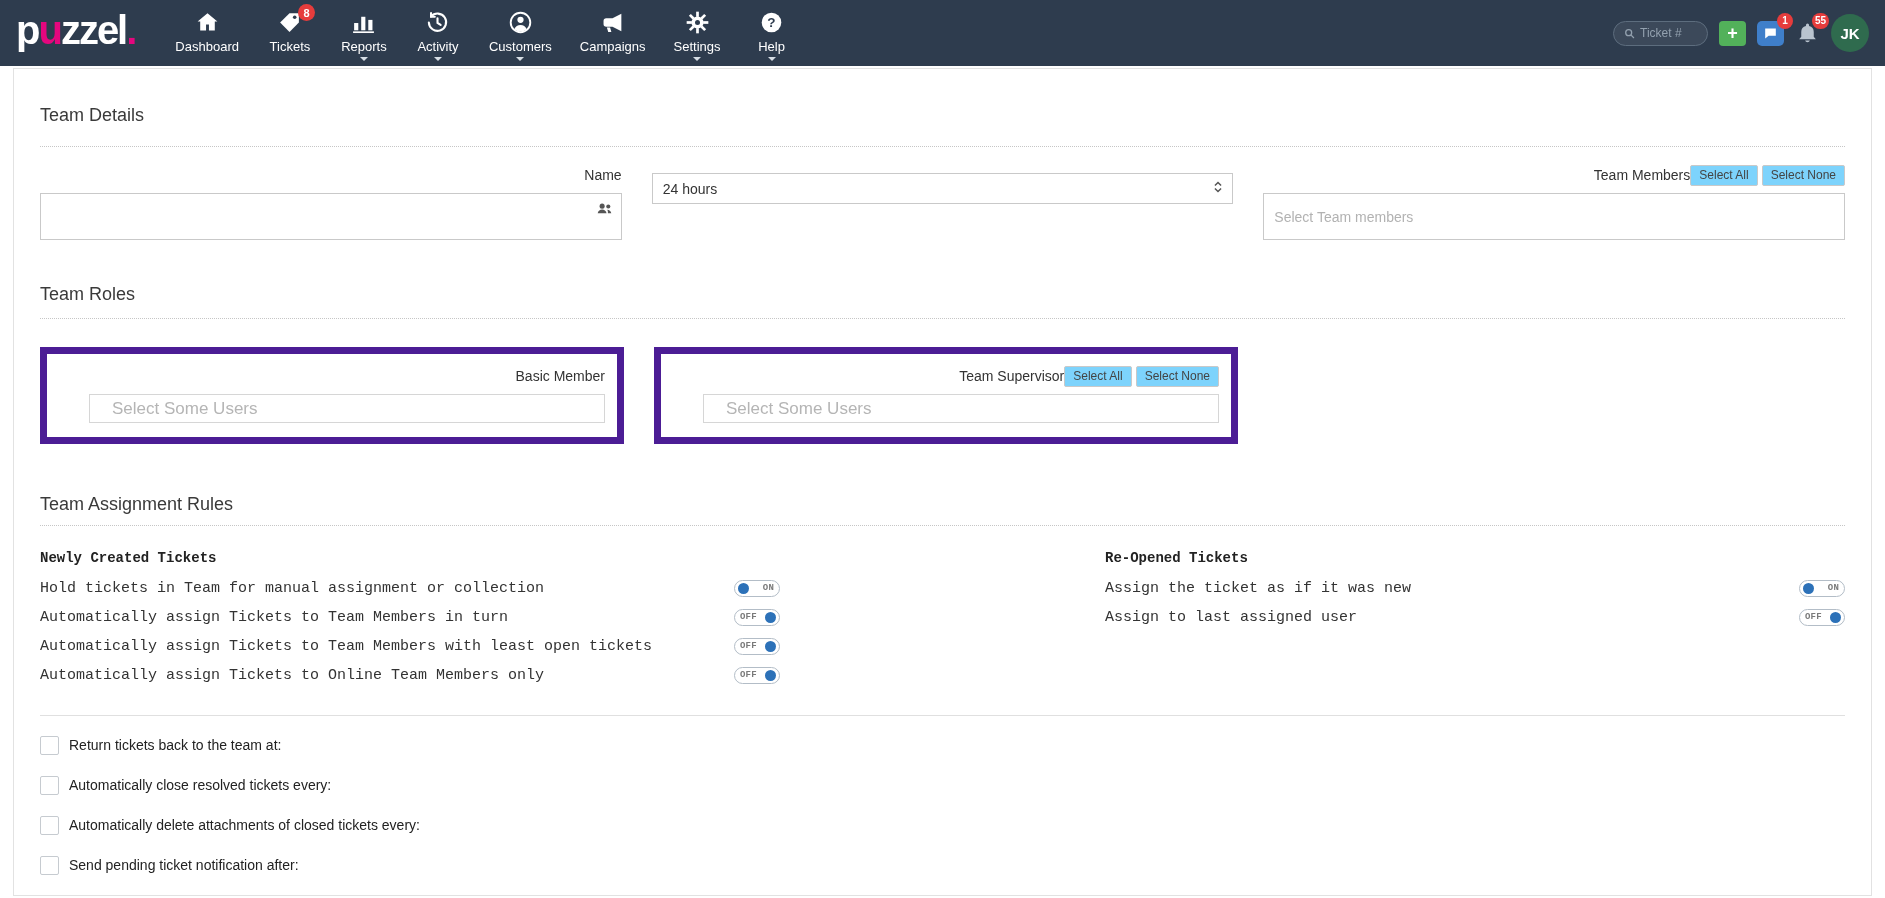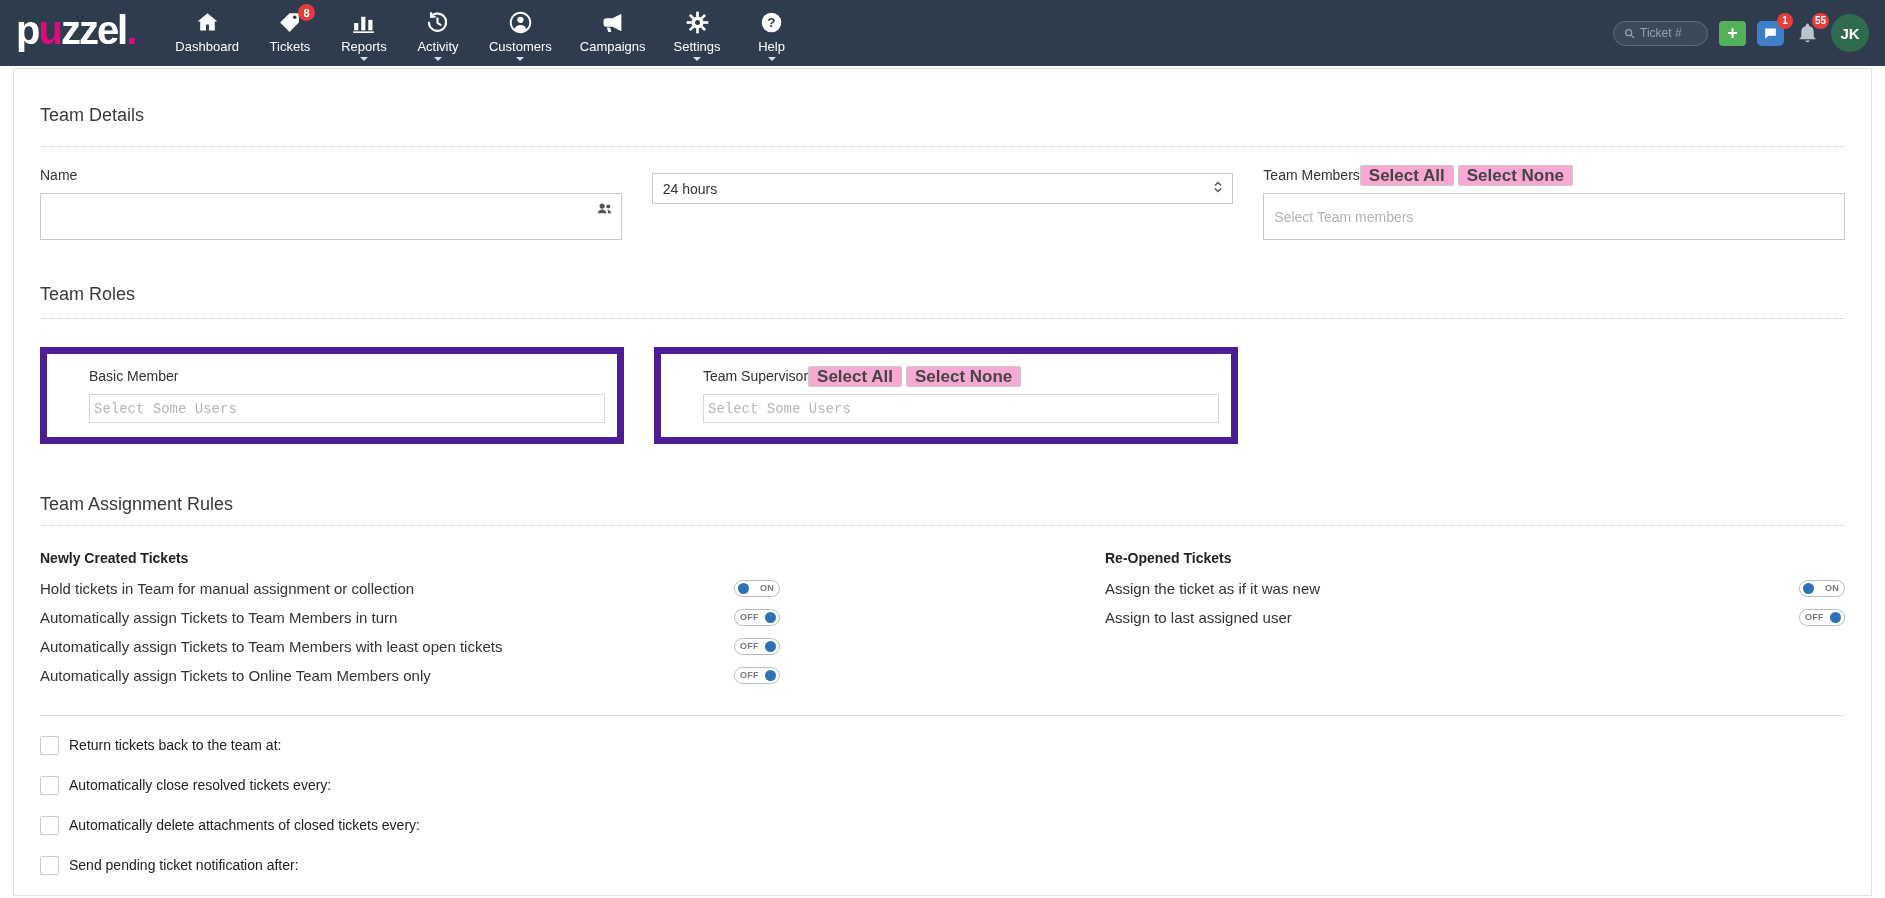--- a/index.html
+++ b/index.html
@@ -40,39 +40,39 @@
   .panel-controls span { cursor: pointer; display: flex; }
 
   .content { padding: 36px 26px 0; }
   .section-title { font-size: 18px; font-weight: 400; color: #3a3a3a; margin-bottom: 20px; }
   .dotted { border-bottom: 1px dotted #c6c6c6; }
   .solid-divider { border-bottom: 1px solid #e0e0e0; margin-top: 29px; }
 
   
   .fields-row { display: flex; gap: 30px; margin-top: 18px; }
   .field { flex: 1; }
-  .field-label-row { display: flex; align-items: center; justify-content: flex-start; height: 20px; }
+  .field-label-row { display: flex; align-items: center; justify-content: flex-end; height: 20px; }
   .field-label { font-size: 14px; color: #333; }
   .btn-group { display: flex; gap: 4px; }
-  .mini-btn { font-size: 17px; color: #444; background: #f9a8d4; border: 1px solid #c9c9c9; border-radius: 2px; height: 21px; padding: 0 8px; cursor: pointer; font-family: "Liberation Sans", sans-serif; font-weight: bold; }
+  .mini-btn { font-size: 12px; color: #444; background: #7dd3fc; border: 1px solid #c9c9c9; border-radius: 2px; height: 21px; padding: 0 8px; cursor: pointer; font-family: "Liberation Sans", sans-serif; }
   .input-wrap { margin-top: 8px; position: relative; }
   .text-input { width: 100%; height: 47px; border: 1px solid #c9c9c9; padding: 0 32px 0 10px; font-size: 14px; color: #333; font-family: "Liberation Sans", sans-serif; outline: none; }
   .text-input::placeholder { color: #b2b2b2; }
   .input-icon { position: absolute; right: 8px; top: 6px; }
   .select { margin-top: 8px; height: 31px; border: 1px solid #c9c9c9; display: flex; align-items: center; justify-content: space-between; padding: 0 7px 0 10px; cursor: pointer; font-size: 14px; color: #333; background: #fff; }
 
   
   .roles-row { display: flex; gap: 30px; margin-top: 28px; }
   .role-box { width: 584px; border: 7px solid #4c1d95; padding: 12px 12px 14px 42px; background: #fff; }
-  .role-input { width: 100%; height: 29px; border: 1px solid #d6d6d6; padding: 0 4px; font-size: 14px; color: #333; font-family: Liberation Mono, monospace; outline: none; margin-top: 8px; }
+  .role-input { width: 100%; height: 29px; border: 1px solid #d6d6d6; padding: 0 22px; font-size: 17px; color: #333; font-family: Liberation Sans, sans-serif; outline: none; margin-top: 8px; }
   .role-input::placeholder { color: #b5b5b5; }
 
   
   .assign-cols { display: flex; justify-content: space-between; margin-top: 24px; }
-  .assign-col { width: 740px; }
+  .assign-col { width: 740px; font-family: Liberation Mono, monospace; }
   .assign-subhead { font-size: 14px; font-weight: bold; color: #222; height: 17px; }
   .rule-row { display: flex; align-items: center; justify-content: space-between; height: 22px; margin-top: 7px; }
   .rule-row.first { margin-top: 10px; }
   .rule-label { font-size: 15px; color: #333; }
   .toggle { width: 46px; height: 17px; border: 1px solid #b3bdc7; border-radius: 9px; display: inline-flex; align-items: center; justify-content: space-between; padding: 0 3px; cursor: pointer; background: #fff; flex-shrink: 0; }
   .toggle .dot { width: 11px; height: 11px; border-radius: 50%; background: #2c71b8; }
   .toggle .tlabel { font-size: 9px; font-weight: bold; color: #7a7a7a; letter-spacing: .2px; padding: 0 2px; }
 
   
   .check-row { display: flex; align-items: center; height: 22px; margin-top: 18px; }

